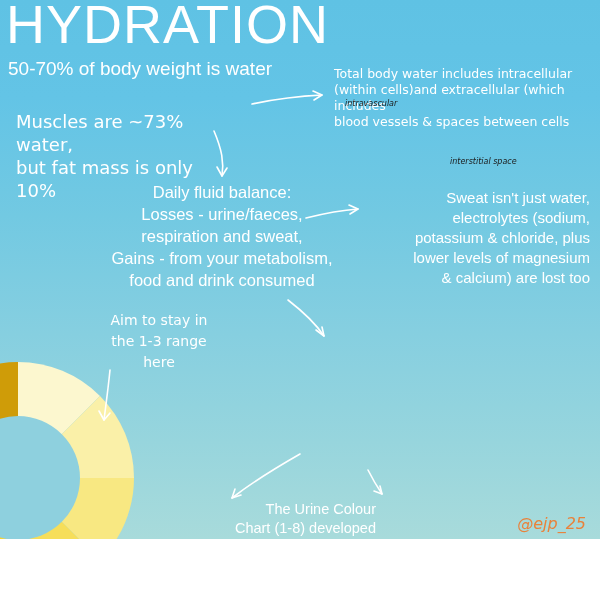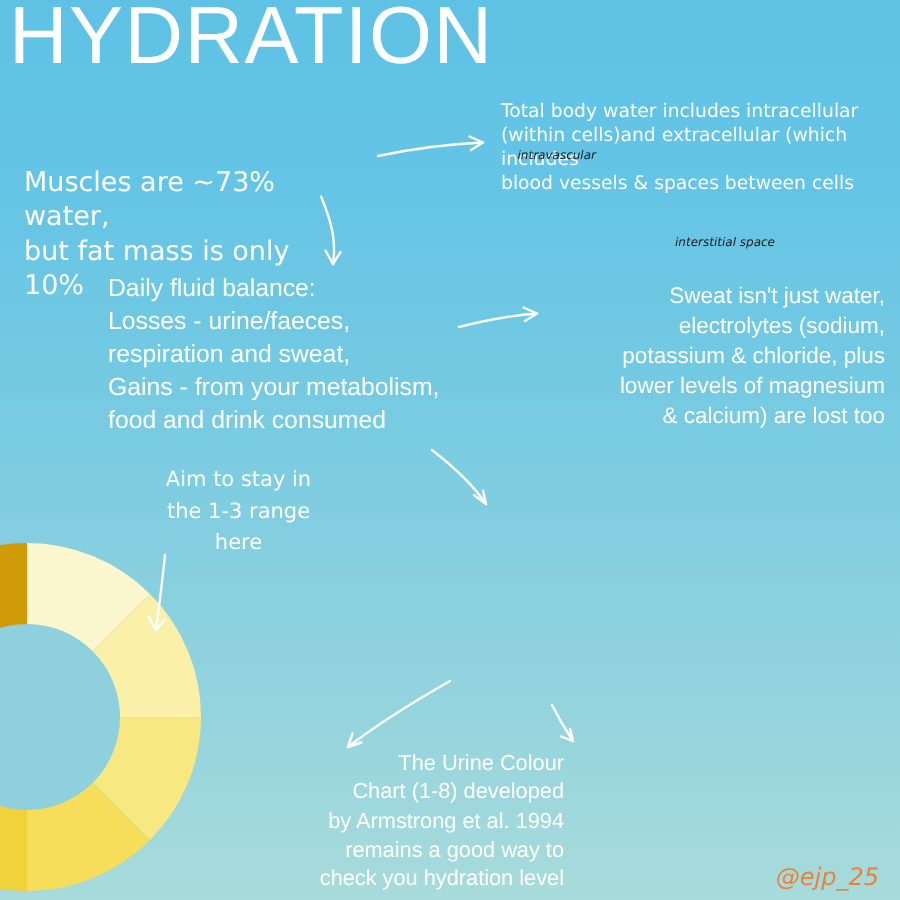--- a/index.html
+++ b/index.html
@@ -8,21 +8,21 @@
   }
   body {
     width: 600px;
     height: 600px;
     overflow: hidden;
     font-family: "Liberation Sans", sans-serif;
   }
   #poster {
     position: relative;
     width: 600px;
-    height: 600px;
+    height: 539px;
     background: linear-gradient(180deg, #5fc2e4 0%, #63c4e6 18%, #72c9e2 40%, #86cfe0 62%, #97d5dd 82%, #a8dbdb 100%);
     overflow: hidden;
   }
 
   
   .title {
     position: absolute;
     left: 6px;
     top: -4px;
     font-size: 54px;
@@ -165,20 +165,21 @@
       <path fill="#f6de5a" d="M126 126 L208.0 208.0 A116 116 0 0 1 126 242 Z"></path>
       <path fill="#f2d23a" d="M126 126 L126 242 A116 116 0 0 1 44.0 208.0 Z"></path>
       <path fill="#ecc523" d="M126 126 L44.0 208.0 A116 116 0 0 1 10 126 Z"></path>
       <path fill="#e0b312" d="M126 126 L10 126 A116 116 0 0 1 44.0 44.0 Z"></path>
       <path fill="#cf9c08" d="M126 126 L44.0 44.0 A116 116 0 0 1 126 10 Z"></path>
       <circle cx="126" cy="126" r="62" fill="#8ed0de"></circle>
     </g>
   </svg>
 
   <div class="title">HYDRATION</div>
+  <div class="subtitle">50-70% of body weight is water</div>
 
   <svg id="arrows" viewBox="0 0 600 600">
     <g fill="none" stroke="#ffffff" stroke-width="1.6" stroke-linecap="round">
       <path d="M252 104 C 280 98, 300 96, 322 95"></path>
       <path d="M322 95 L 313 91 M322 95 L 314 100" stroke-width="1.6"></path>
 
       <path d="M214 131 C 222 150, 224 162, 222 176"></path>
       <path d="M222 176 L 217 167 M222 176 L 227 168"></path>
 
       <path d="M306 218 C 330 212, 344 210, 358 209"></path>
@@ -201,21 +202,21 @@
   <div class="txt hand note-muscles" style="white-space: pre-line;">Muscles are ~73% water,
 but fat mass is only 10%</div>
 
   <div class="txt hand note-tbw" style="white-space: pre-line;">Total body water includes intracellular
 (within cells)and extracellular (which includes
 blood vessels &amp; spaces between cells</div>
 
   <div class="note-intravascular txt">intravascular</div>
   <div class="note-interstitial txt">interstitial space</div>
 
-  <div class="txt block-balance" style="white-space: pre-line;">Daily fluid balance:
+  <div class="txt block-balance" style="white-space: pre-line; text-align: center;">Daily fluid balance:
 Losses - urine/faeces,
 respiration and sweat,
 Gains - from your metabolism,
 food and drink consumed</div>
 
   <div class="txt block-sweat" style="white-space: pre-line; text-align: right;">Sweat isn't just water,
 electrolytes (sodium,
 potassium &amp; chloride, plus
 lower levels of magnesium
 &amp; calcium) are lost too</div>

